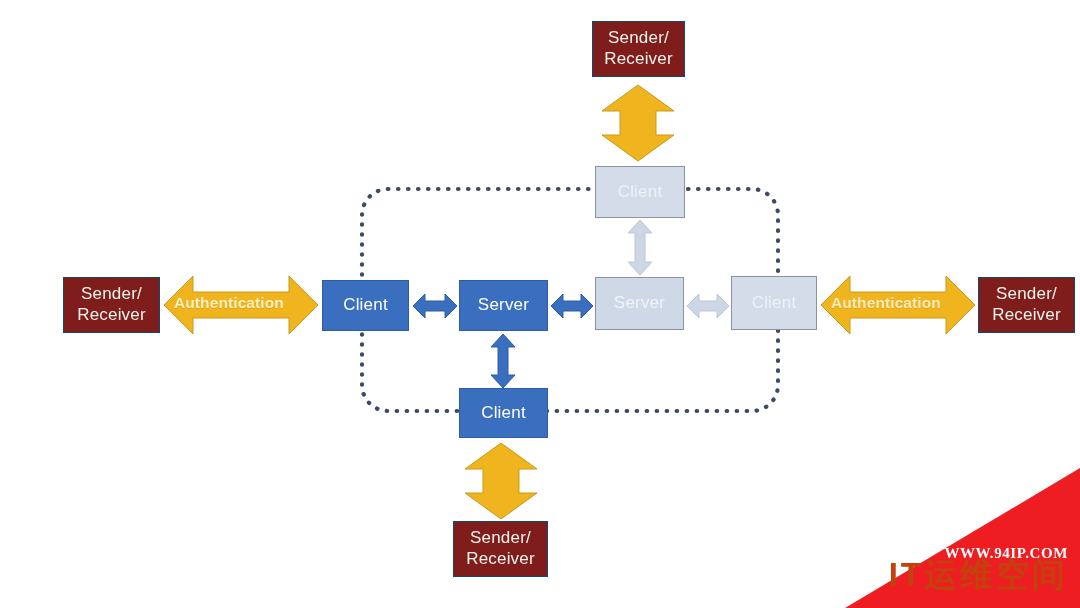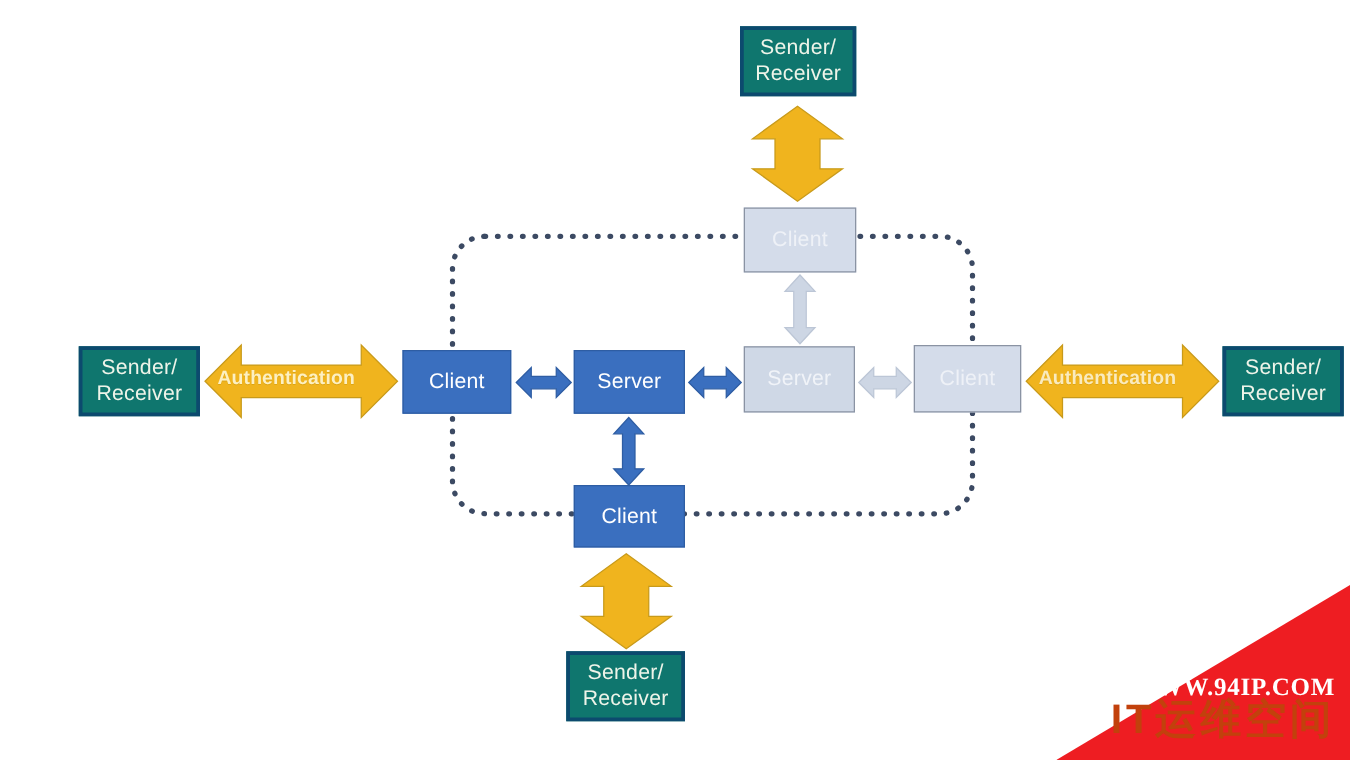--- a/index.html
+++ b/index.html
@@ -28,22 +28,22 @@
     font-size:17px;
     letter-spacing:.2px;
     z-index:6;
   }
   .node.blue{
     background:#3A6FBF;
     border:1px solid #2e5da3;
     box-shadow:0 0 0 0 rgba(0,0,0,0);
   }
   .node.green{
-    background:#0f766e;
-    border:3px solid #0c4a6e;
+    background:#7f1d1d;
+    border:1px solid #0c4a6e;
     color:#eef4e9;
   }
   .node.ghost{
     background:#d4dcea;
     border:1px solid #8a93a3;
     color:#eef1f7;
   }
   .node.ghost-dark{
     background:#cfd8e6;
     border:1px solid #8a93a3;
@@ -89,21 +89,21 @@
     inset:0;
     background:#ee1d22;
     clip-path:polygon(100% 0, 100% 100%, 0 100%);
   }
   #wm-url{
     position:absolute;
     right:12px;
     bottom:46px;
     color:#ffffff;
     font-family:"Liberation Serif","DejaVu Serif",serif;
-    font-size:20px;
+    font-size:15px;
     font-weight:700;
     letter-spacing:.6px;
     white-space:nowrap;
   }
   #wm-title{
     position:absolute;
     right:12px;
     bottom:10px;
     color:#c2410c;
     font-size:33px;

